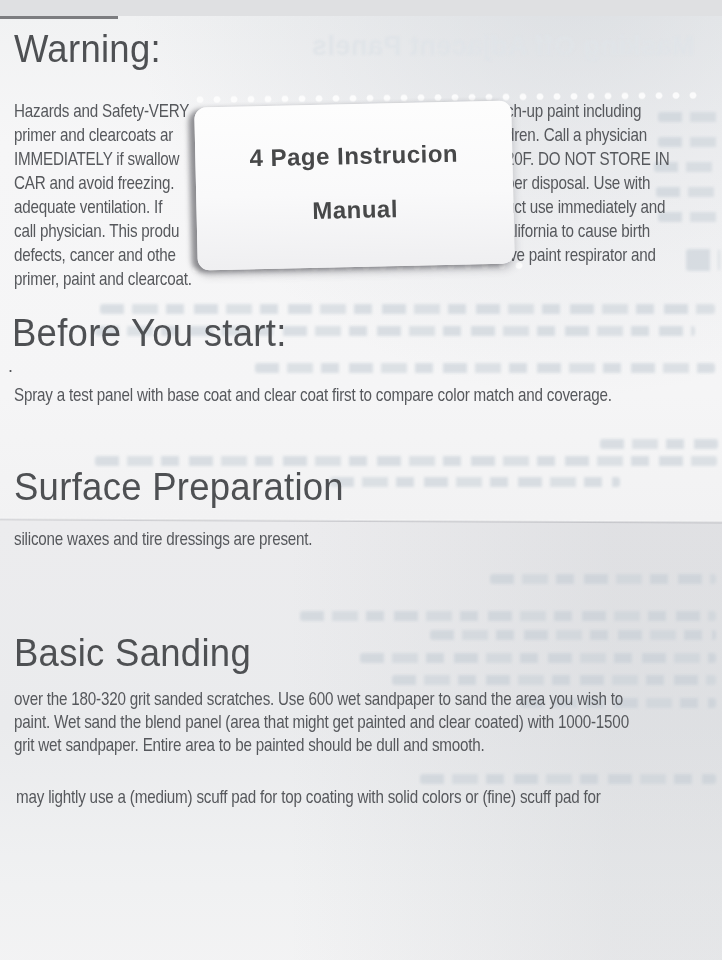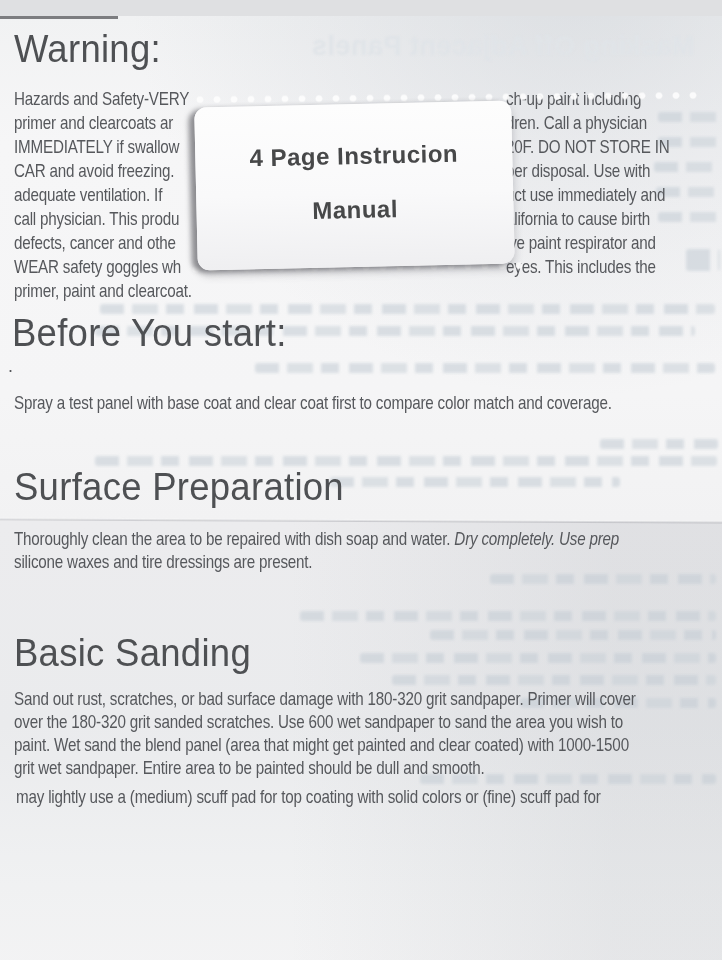--- a/index.html
+++ b/index.html
@@ -111,21 +111,21 @@
   <div class="bleed" style="left:490px;top:558px;width:226px;"></div>
   <div class="bleed" style="left:300px;top:595px;width:416px;"></div>
   <div class="bleed" style="left:430px;top:614px;width:286px;"></div>
   <div class="bleed" style="left:360px;top:637px;width:356px;"></div>
   <div class="bleed" style="left:392px;top:659px;width:324px;"></div>
   <div class="bleed" style="left:520px;top:682px;width:196px;"></div>
   <div class="bleed" style="left:420px;top:758px;width:296px;"></div>
 
   <h1 class="h" style="left:14px;top:12px;">Warning:</h1>
 
-  <div class="para" style="top:72px;width:704px;">
+  <div class="para" style="top:84px;width:704px;">
     <div class="bline">
       <span class="seg">Hazards and Safety-VERY</span>
       <span class="seg right">ch-up paint including</span>
     </div>
     <div class="bline">
       <span class="seg">primer and clearcoats ar</span>
       <span class="seg right">dren. Call a physician</span>
     </div>
     <div class="bline">
       <span class="seg">IMMEDIATELY if swallow</span>
@@ -139,65 +139,55 @@
       <span class="seg">adequate ventilation. If</span>
       <span class="seg right">uct use immediately and</span>
     </div>
     <div class="bline">
       <span class="seg">call physician. This produ</span>
       <span class="seg right">alifornia to cause birth</span>
     </div>
     <div class="bline">
       <span class="seg">defects, cancer and othe</span>
       <span class="seg right">ive paint respirator and</span>
-    </div>
-    <div class="bline">
-      <span class="seg">WEAR safety goggles wh</span>
-      <span class="seg right">eyes. This includes the</span>
     </div>
     <div class="bline">
       <span class="seg">primer, paint and clearcoat.</span>
     </div>
   </div>
 
   <div class="torn t1"></div>
   <div class="torn t2"></div>
 
   <div class="sticker">
     <div class="s1">4 Page Instrucion</div>
     <div class="s2">Manual</div>
   </div>
 
   <h1 class="h" style="left:12px;top:296px;">Before You start:</h1>
   <div class="stray-dot">.</div>
 
-  <div class="para" style="top:376px;width:704px;">
+  <div class="para" style="top:368px;width:704px;">
     <div class="bline">
         <span class="seg">Spray a test panel with base coat and clear coat first to compare color match and coverage.</span>
       </div>
   </div>
 
   <h1 class="h" style="left:14px;top:450px;">Surface Preparation</h1>
 
   <div class="para" style="top:512px;width:704px;">
     <div class="bline l23">
-      <span class="seg"><span>Thoroughly clean the area to be repaired with dish soap and water.  </span><span class="it">Dry completely. Use prep</span></span>
-    </div>
-    <div class="bline l23">
         <span class="seg">silicone waxes and tire dressings are present.</span>
       </div>
   </div>
 
   <h1 class="h" style="left:14px;top:616px;">Basic Sanding</h1>
 
   <div class="para" style="top:672px;width:704px;">
     <div class="bline l23">
-        <span class="seg">Sand out rust, scratches, or bad surface damage with 180-320 grit sandpaper. Primer will cover</span>
-      </div>
-    <div class="bline l23">
         <span class="seg">over the 180-320 grit sanded scratches. Use 600 wet sandpaper to sand the area you wish to</span>
       </div>
     <div class="bline l23">
         <span class="seg">paint. Wet sand the blend panel (area that might get painted and clear coated) with 1000-1500</span>
       </div>
     <div class="bline l23">
         <span class="seg">grit wet sandpaper. Entire area to be painted should be dull and smooth.</span>
       </div>
   </div>
 

